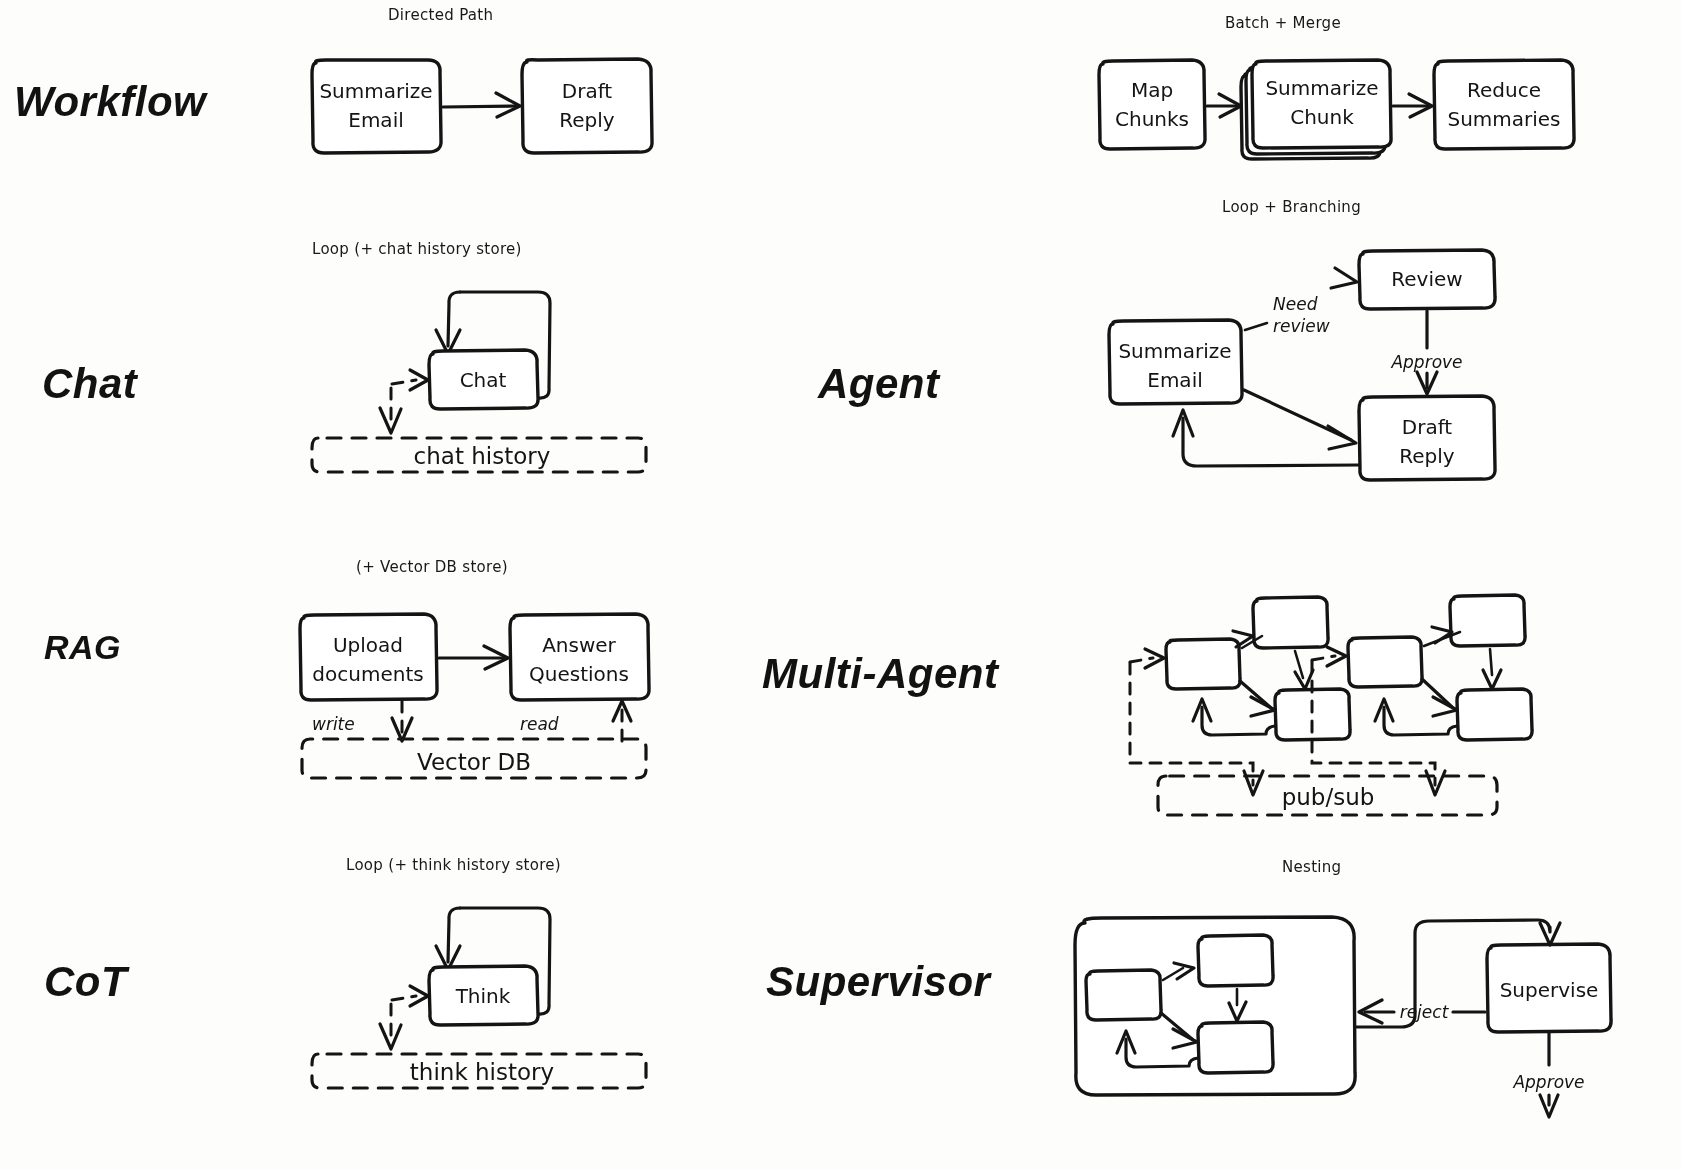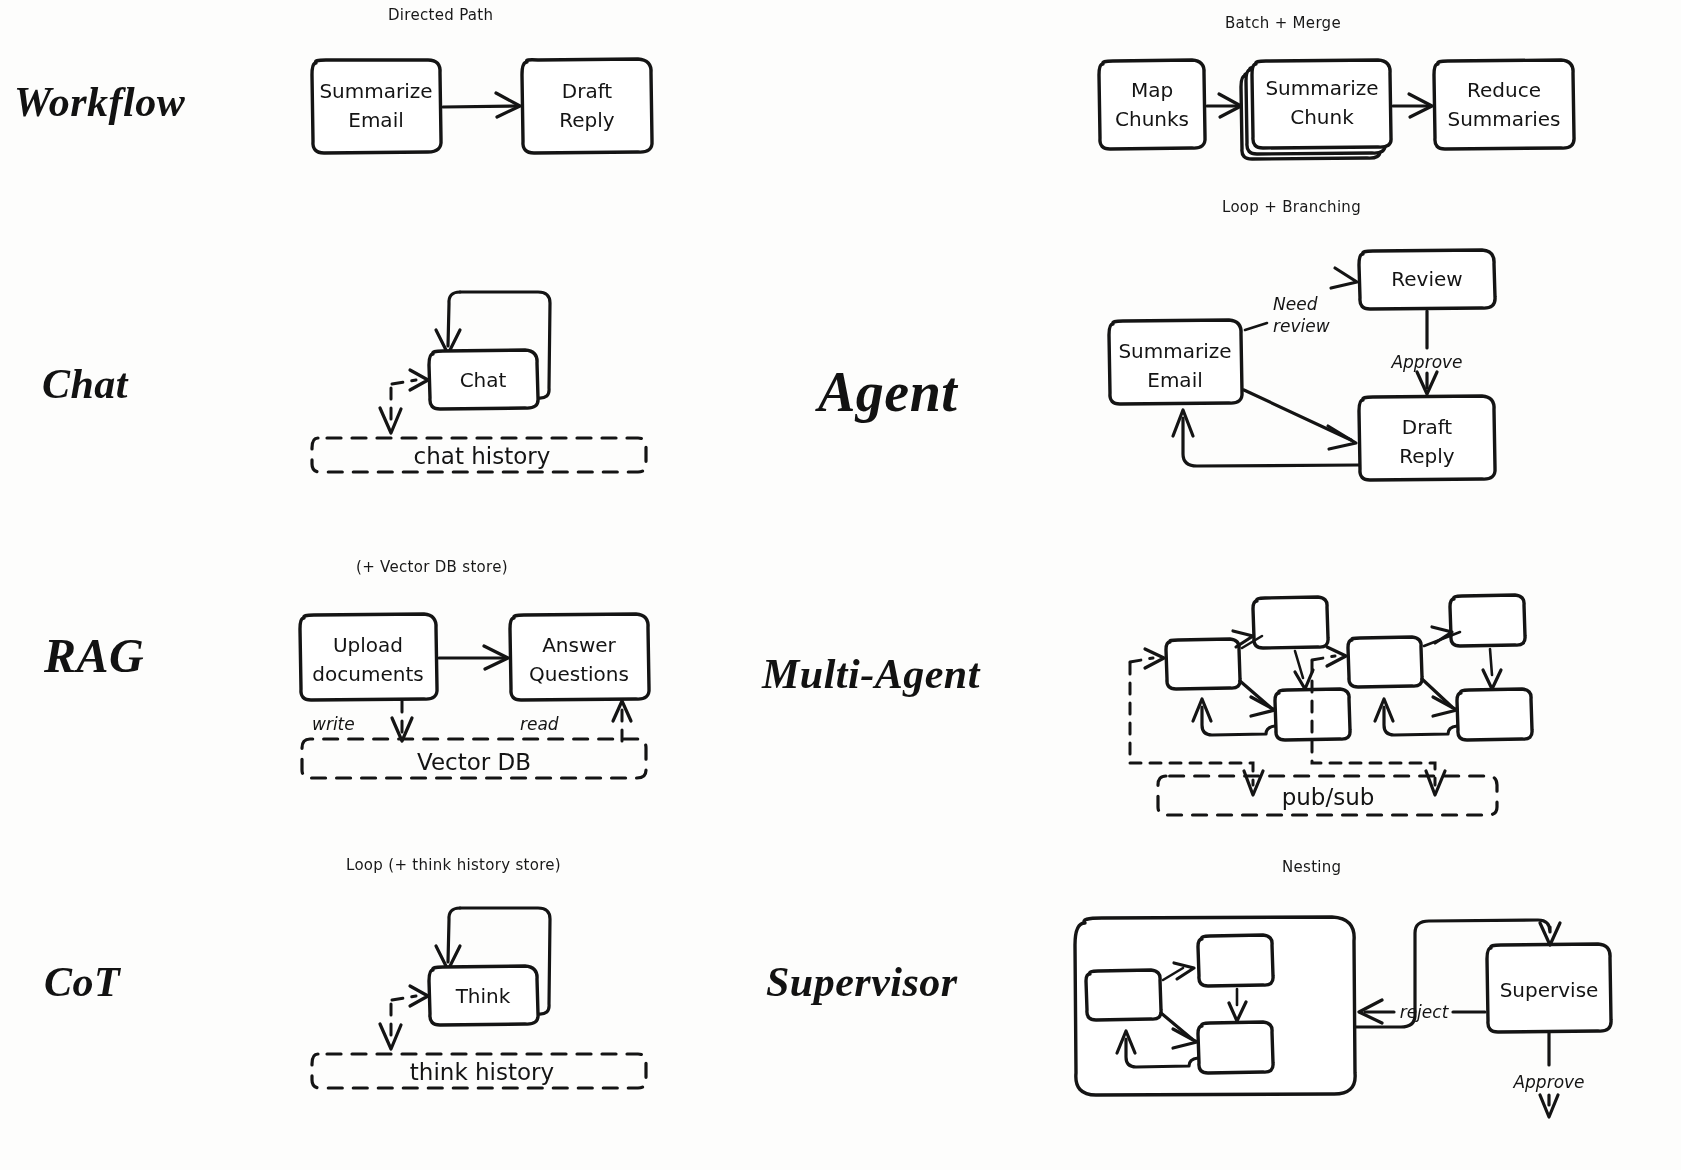--- a/index.html
+++ b/index.html
@@ -1,19 +1,19 @@
 <!DOCTYPE html>
 <html><head>
 <meta charset="utf-8">
 <style>
   html,body{margin:0;padding:0;background:#fdfdfc;}
   body{width:1681px;height:1170px;overflow:hidden;
        font-family:"DejaVu Sans",sans-serif;color:#1a1a1a;}
   .canvas{position:relative;width:1681px;height:1170px;}
-  .rowlabel{position:absolute;font-family:Liberation Serif, serif;
+  .rowlabel{position:absolute;font-family:Liberation Sans, sans-serif;
             font-weight:600;font-style:italic;letter-spacing:.5px;
             color:#121212;white-space:nowrap;}
   .cap{position:absolute;font-family:"DejaVu Sans",sans-serif;
        font-size:15px;color:#181818;white-space:nowrap;letter-spacing:.3px;}
   svg{position:absolute;overflow:visible;}
   .nodeText{font-family:"DejaVu Sans",sans-serif;font-size:20px;fill:#141414;}
   .storeText{font-family:"DejaVu Sans",sans-serif;font-size:23px;fill:#141414;}
   .edgeText{font-family:"DejaVu Sans",sans-serif;font-size:17px;fill:#141414;font-style:italic;}
   .sld{fill:none;stroke:#141414;stroke-width:3.2;stroke-linecap:round;stroke-linejoin:round;}
   .sldThin{fill:none;stroke:#141414;stroke-width:2.6;stroke-linecap:round;stroke-linejoin:round;}
@@ -23,28 +23,29 @@
   .dashArrow{fill:none;stroke:#141414;stroke-width:3;stroke-dasharray:11 9;stroke-linecap:round;}
   .ah{fill:none;stroke:#141414;stroke-width:3.2;stroke-linecap:round;stroke-linejoin:round;}
 </style>
 </head>
 <body>
 
 <div class="canvas">
 
   <div class="rowlabel" style="left:14px;top:78px;font-size:42px;">Workflow</div>
   <div class="rowlabel" style="left:42px;top:360px;font-size:42px;">Chat</div>
-  <div class="rowlabel" style="left:818px;top:360px;font-size:56px;">Agent</div>
-  <div class="rowlabel" style="left:44px;top:628px;font-size:48px;">RAG</div>
+  <div class="rowlabel" style="left:818px;top:360px;font-size:42px;">Agent</div>
+  <div class="rowlabel" style="left:44px;top:628px;font-size:34px;">RAG</div>
   <div class="rowlabel" style="left:762px;top:628px;font-size:42px;margin-top:22px;">Multi-Agent</div>
   <div class="rowlabel" style="left:44px;top:958px;font-size:42px;">CoT</div>
   <div class="rowlabel" style="left:766px;top:958px;font-size:42px;">Supervisor</div>
 
   <div class="cap" style="left:388px;top:6px;">Directed Path</div>
   <div class="cap" style="left:1225px;top:14px;">Batch + Merge</div>
+  <div class="cap" style="left:312px;top:240px;">Loop (+ chat history store)</div>
   <div class="cap" style="left:1222px;top:198px;">Loop + Branching</div>
   <div class="cap" style="left:356px;top:558px;">(+ Vector DB store)</div>
   <div class="cap" style="left:310px;top:856px;margin-left:36px;">Loop (+ think history store)</div>
   <div class="cap" style="left:1282px;top:858px;">Nesting</div>
 
   <svg style="left:300px;top:55px;width:370px;height:110px;" viewBox="0 0 370 110">
     <path class="box" d="M16 8 Q13 5 26 5 L128 5 Q141 5 140 18 L141 85 Q142 97 128 97 L24 98 Q12 98 13 86 L12 20 Q12 8 16 8 Z"></path>
     <text class="nodeText" x="76" y="43" text-anchor="middle">Summarize</text>
     <text class="nodeText" x="76" y="72" text-anchor="middle">Email</text>
     <path class="box" d="M227 7 Q224 4 238 5 L338 4 Q352 5 351 18 L352 86 Q353 98 338 97 L234 98 Q222 98 223 86 L222 20 Q222 7 227 7 Z"></path>

